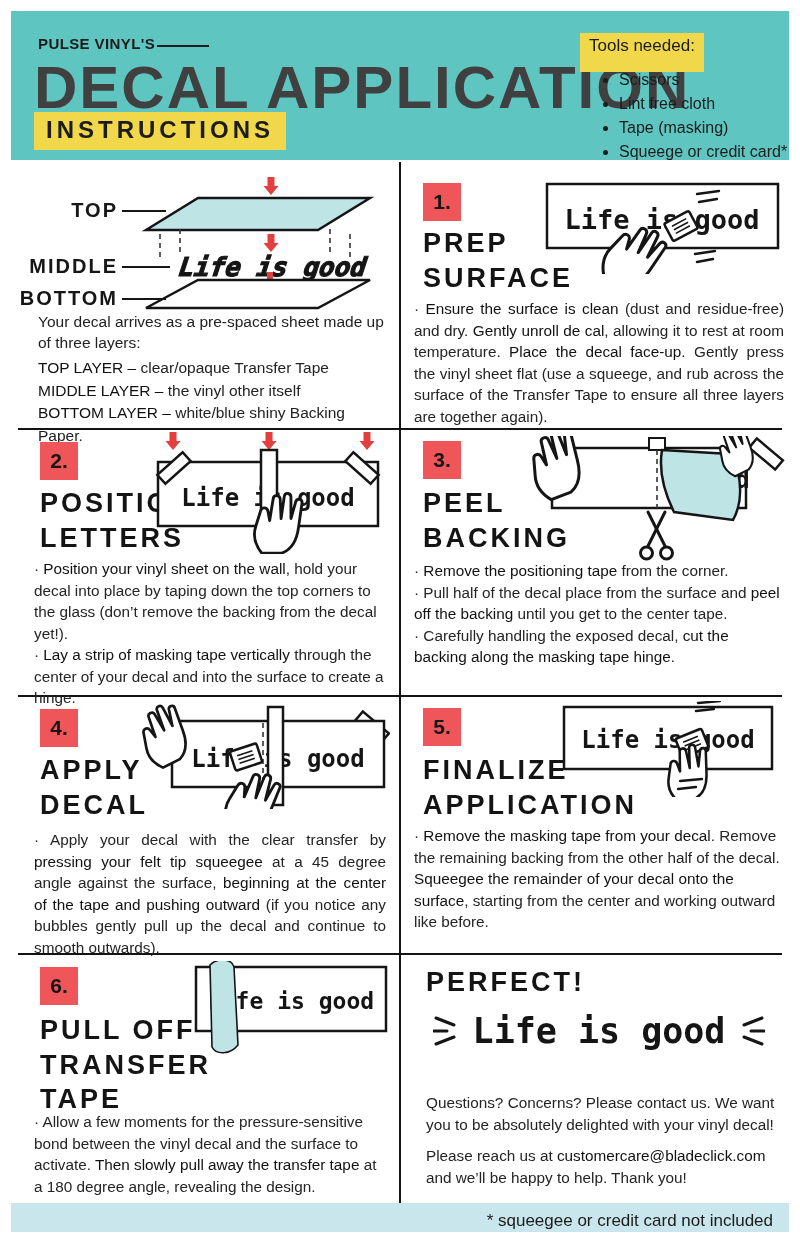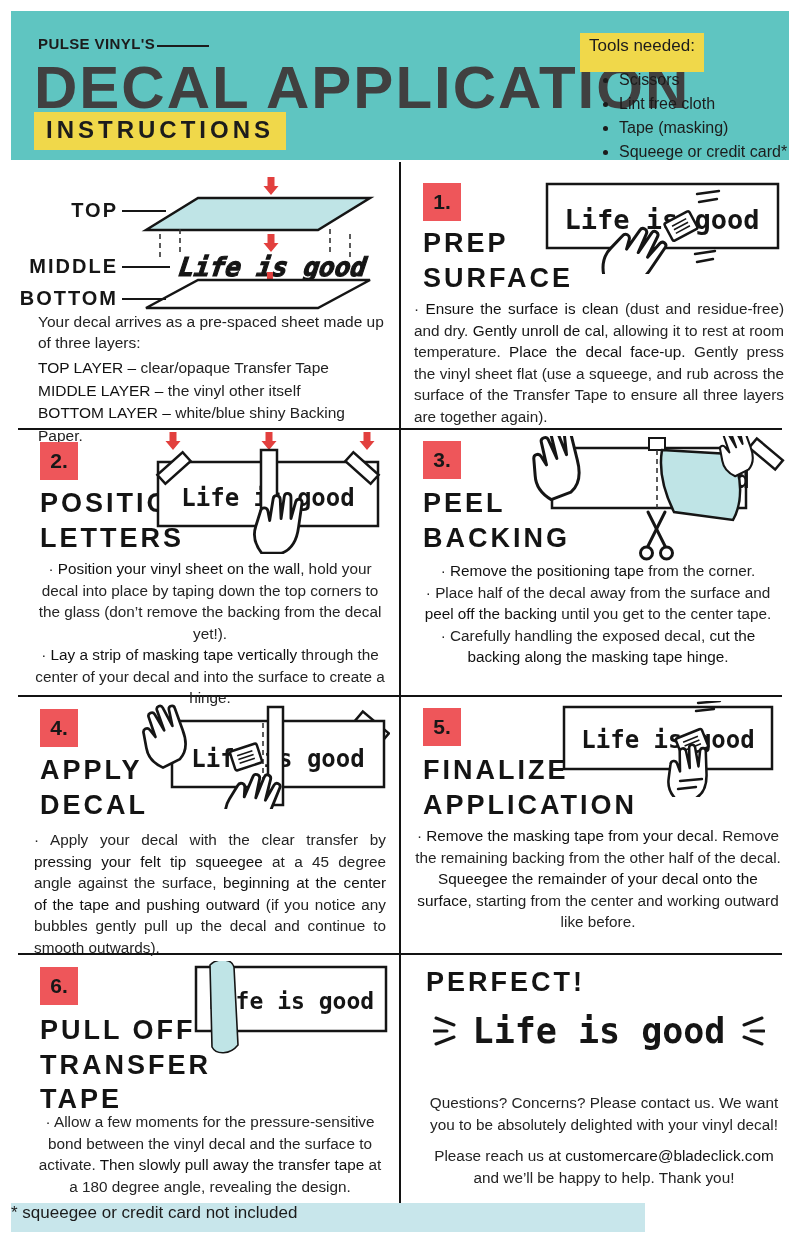--- a/index.html
+++ b/index.html
@@ -26,41 +26,41 @@
   .tools-label { position:absolute; left:569px; top:22px; font-size:17px; padding:3px 9px 16px; }
   .tools { position:absolute; left:608px; top:57px; font-size:16px; line-height:1.5;
            color:#1c1c1c; list-style:disc; }
 
   
   .vdiv { position:absolute; left:399px; top:162px; width:2px; height:1041px; background:#131313; }
   .hdiv { position:absolute; left:18px; width:764px; height:2px; background:#131313; }
   .hd1 { top:428px; } .hd2 { top:695px; } .hd3 { top:953px; }
 
   
-  .footer { position:absolute; left:11px; top:1203px; width:634px; height:29px;
+  .footer { position:absolute; left:11px; top:1203px; width:778px; height:29px;
             background:var(--footer-teal,#c8e6eb); color:#1c1c1c; font-size:17px;
-            padding:0 16px 0 0; }
+            text-align:right; padding:8px 16px 0 0; }
 
   
   .cell { position:absolute; }
   .c0 { left:18px;  top:170px; width:372px; height:258px; }
   .c1 { left:410px; top:170px; width:378px; height:258px; }
   .c2 { left:18px;  top:428px; width:372px; height:267px; }
   .c3 { left:410px; top:428px; width:378px; height:267px; }
   .c4 { left:18px;  top:695px; width:372px; height:258px; }
   .c5 { left:410px; top:695px; width:378px; height:258px; }
   .c6 { left:18px;  top:953px; width:372px; height:250px; }
   .c7 { left:410px; top:953px; width:378px; height:250px; }
 
   .badge { position:absolute; width:38px; height:38px; background:var(--badge-red,#ee565a);
            color:#171717; font-size:21px; font-weight:bold; text-align:center; line-height:38px; }
   .step-title { position:absolute; font-size:27px; font-weight:bold; letter-spacing:3px;
                 line-height:1.28; color:#141414; }
   .step-title .tl { display:block; white-space:nowrap; }
-  .body { position:absolute; font-size:15.3px; line-height:1.41; color:#242424;text-align:center; }
+  .body { position:absolute; font-size:15.3px; line-height:1.41; color:#242424; }
   .body p { margin:0; }
   .body b, .rich b { font-weight:normal; color:#111; }
   .just { text-align:justify; }
   .illus { position:absolute; }
 
   
   .lead { position:absolute; left:20px; top:141px; width:350px; font-size:15.5px; line-height:1.38; }
   .layer-list { position:absolute; left:20px; top:187px; width:352px; font-size:15.5px; line-height:1.46; }
 
   
@@ -212,21 +212,21 @@
       <rect x="137" y="2" width="16" height="12" fill="#fff" stroke="#151515" stroke-width="2"></rect>
       <path class="dashline" d="M145 14 V72"></path>
       <path class="teal-fill" d="M150 14 L218 18 C232 40 230 68 221 84 L162 76 C150 52 147 32 150 14 Z" stroke="#151515" stroke-width="2.5"></path>
       <use href="#tape" transform="translate(254,18) rotate(40)"></use>
       <use href="#hand" transform="translate(6,8) rotate(-22)"></use>
       <use href="#hand" transform="translate(196,4) scale(0.7) rotate(-28)"></use>
       <use href="#scissors" transform="translate(130,76)"></use>
     </svg>
     <div class="body" style="left:4px;top:132px;width:368px">
       <p><span>· </span><b>Remove the positioning tape</b><span> from the corner.</span></p>
-      <p><span>· Place half of the decal away from the surface and </span><b>peel off the backing</b><span> until you get to the center tape.</span></p>
+      <p><span>· Pull half of the decal place from the surface and </span><b>peel off the backing</b><span> until you get to the center tape.</span></p>
       <p><span>· Carefully handling the exposed decal, </span><b>cut the backing along the masking tape hinge</b><span>.</span></p>
     </div>
   </section>
 
   <section class="cell c4">
     <div class="badge" style="left:22px;top:14px">4.</div>
     <h2 class="step-title" style="left:22px;top:58px">
       <span class="tl">APPLY</span>
       <span class="tl">DECAL</span>
     </h2>

